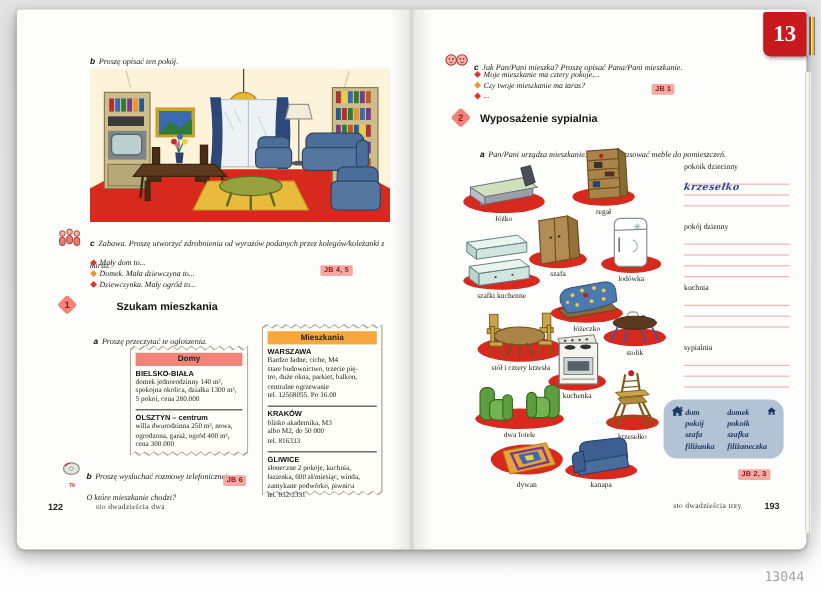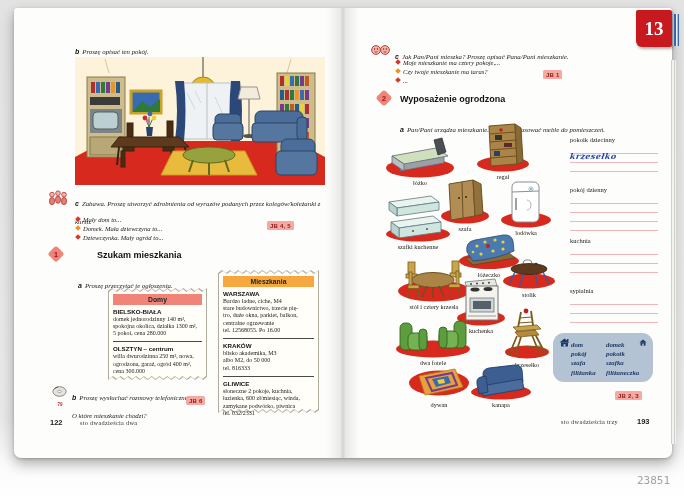--- a/index.html
+++ b/index.html
@@ -269,21 +269,21 @@
         <ellipse cx="7.5" cy="5.5" rx="1.7" ry="1.2" fill="#fff" stroke="#8a8a84" stroke-width="0.7"></ellipse>
         <path d="M2.2 3.4 A6.6 4.8 0 0 1 6 0.9" stroke="#c03030" fill="none"></path>
       </svg>
       <span class="track-num">79</span>
     </div>
     <div class="abs" style="left:58px;top:378px;width:122px;">
       <span class="marker">b</span><span class="ins">Proszę wysłuchać rozmowy telefonicznej. O które mieszkanie chodzi?</span>
     </div>
     <span class="jb-badge" style="left:172px;top:388px;">JB 6</span>
 
-    <span class="footer-num" style="left:36px;top:410px;">122</span>
+    <span class="footer-num" style="left:26px;top:410px;">122</span>
     <span class="footer-words" style="left:66px;top:411px;">sto dwadzieścia dwa</span>
   </div>
 
   <div class="page page-right">
 
     <svg class="abs" style="left:27px;top:36px;" width="21" height="13" viewBox="0 0 21 13">
       <circle cx="6" cy="6" r="4.4" fill="#f4b6a8" stroke="#b03030" stroke-width="0.9"></circle>
       <circle cx="15" cy="6" r="4.4" fill="#f4b6a8" stroke="#b03030" stroke-width="0.9"></circle>
       <circle cx="4.6" cy="5" r="0.7" fill="#7a1a1a"></circle>
         <circle cx="7.4" cy="5" r="0.7" fill="#7a1a1a"></circle>
@@ -304,21 +304,21 @@
     </div>
     <div class="bullet-row" style="left:53px;top:68px;">
       <span class="bullet b-red"></span>
       <span class="bullet-text">...</span>
     </div>
     <span class="jb-badge" style="left:200px;top:62px;">JB 1</span>
 
     <div class="diamond" style="left:35px;top:84px;">
         <i>2</i>
       </div>
-    <div class="sec-title" style="left:57px;top:86px;">Wyposażenie ogrodzona</div>
+    <div class="sec-title" style="left:57px;top:86px;">Wyposażenie sypialnia</div>
     <div class="abs" style="left:57px;top:110px;width:250px;">
       <span class="marker">a</span><span class="ins">Pan/Pani urządza mieszkanie. Proszę dopasować meble do pomieszczeń.</span>
     </div>
 
     <div class="furn" style="left:38px;top:124px;width:78px;">
       <svg width="76" height="46" viewBox="0 0 76 46">
         <ellipse cx="38" cy="36" rx="34" ry="9.5" fill="#d7291d"></ellipse>
         <polygon points="18,32 62,24 62,31 18,39" fill="#9aa0a6" stroke="#667" stroke-width="0.8"></polygon>
         <polygon points="10,24 54,16 66,24 22,32" fill="#cfe0bd" stroke="#667" stroke-width="0.8"></polygon>
         <polygon points="10,24 22,32 22,39 10,31" fill="#b9bec4" stroke="#667" stroke-width="0.8"></polygon>
@@ -564,13 +564,13 @@
 
   <div class="spine"></div>
   <div class="page-stack"></div>
 </div>
 
 <div class="chapter-tab">
   <span>13</span>
 </div>
 <div class="edge-stripes"></div>
 
-<div class="watermark">23851</div>
+<div class="watermark">13044</div>
 
 </body></html>

